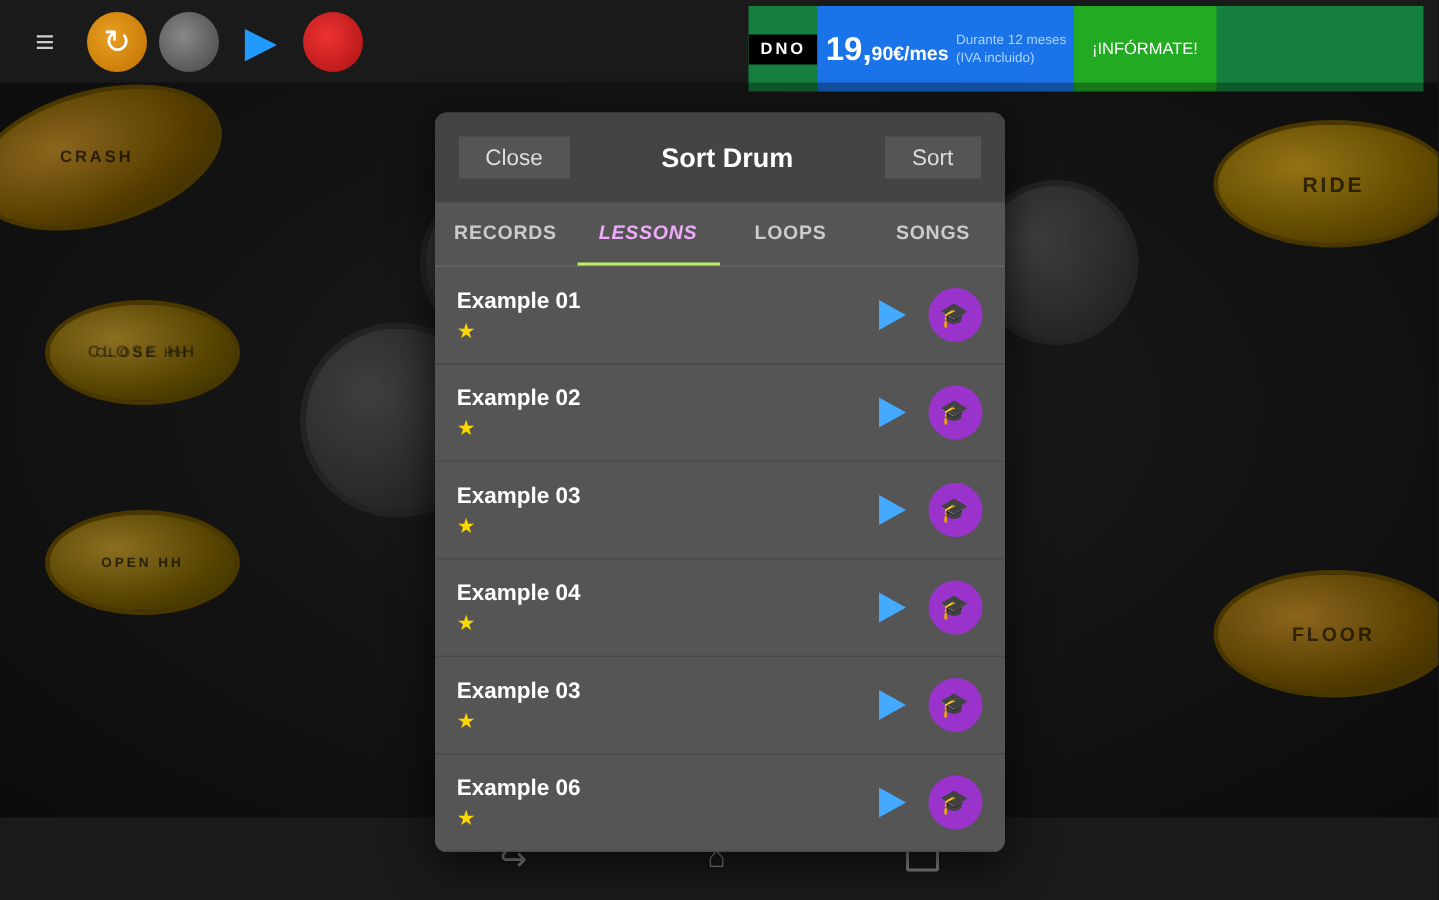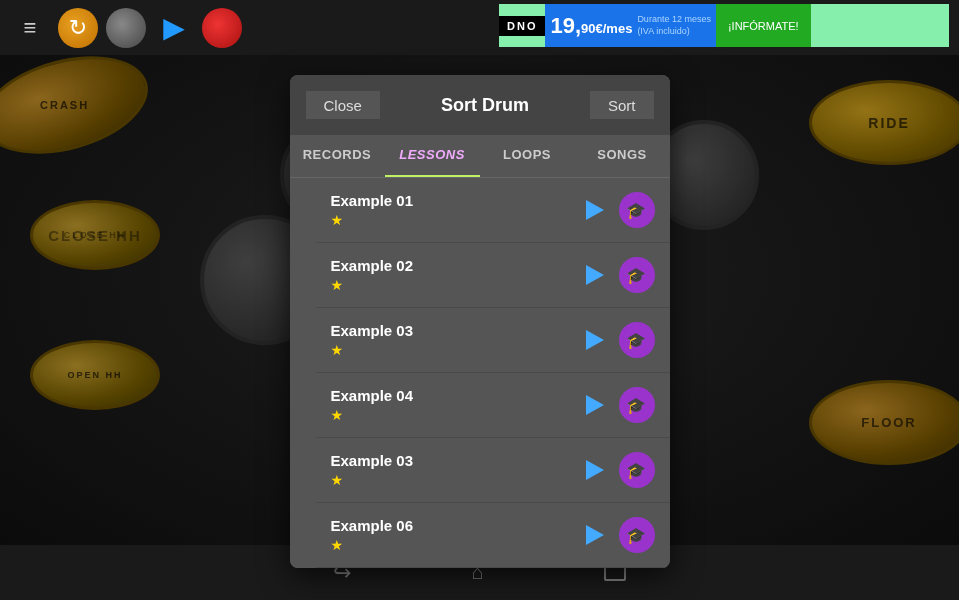--- a/index.html
+++ b/index.html
@@ -217,22 +217,22 @@
 
     .btn-stop {
       background: radial-gradient(circle at 40% 40%, #ee3333, #aa1111);
       color: white;
     }
 
     
     .ad-banner {
       position: absolute;
       top: 4px; right: 10px;
-      width: 450px; height: 43px;
-      background: #86efac;
+      width: 450px; height: 57px;
+      background: #15803d;
       display: flex;
       align-items: center;
       overflow: hidden;
       z-index: 10;
     }
 
     .ad-logo {
       background: #000;
       color: #fff;
       font-weight: bold;
@@ -361,21 +361,20 @@
 
     .modal-tab.active {
       color: #f0abfc;
       border-bottom: 2px solid #bef264;
       font-style: italic;
     }
 
     
     .modal-list {
       background: #555;
-      padding-left: 26px;
     }
 
     .list-item {
       display: flex;
       align-items: center;
       padding: 8px 15px;
       border-bottom: 1px solid #4a4a4a;
       min-height: 65px;
     }
 
@@ -434,21 +433,21 @@
 </head>
 <body>
 
 <div class="bg-drum">
 
   <div class="cymbal cymbal-crash">
     <span style="transform:rotate(15deg);color:rgba(0,0,0,0.4);font-size:11px;font-weight:bold;">CRASH</span>
   </div>
 
   <div class="cymbal cymbal-hihat-close">
-    <span style="color:rgba(0,0,0,0.4);font-size:15px;font-weight:bold;text-align:right;">CLOSE HH</span>
+    <span style="color:rgba(0,0,0,0.4);font-size:11px;font-weight:bold;text-align:right;">CLOSE HH</span>
   </div>
 
   <div class="cymbal cymbal-hihat-open">
     <span style="color:rgba(0,0,0,0.4);font-size:9px;font-weight:bold;">OPEN HH</span>
   </div>
 
   <div class="cymbal cymbal-ride">
     <span style="color:rgba(0,0,0,0.4);font-size:14px;font-weight:bold;">RIDE</span>
   </div>
 

